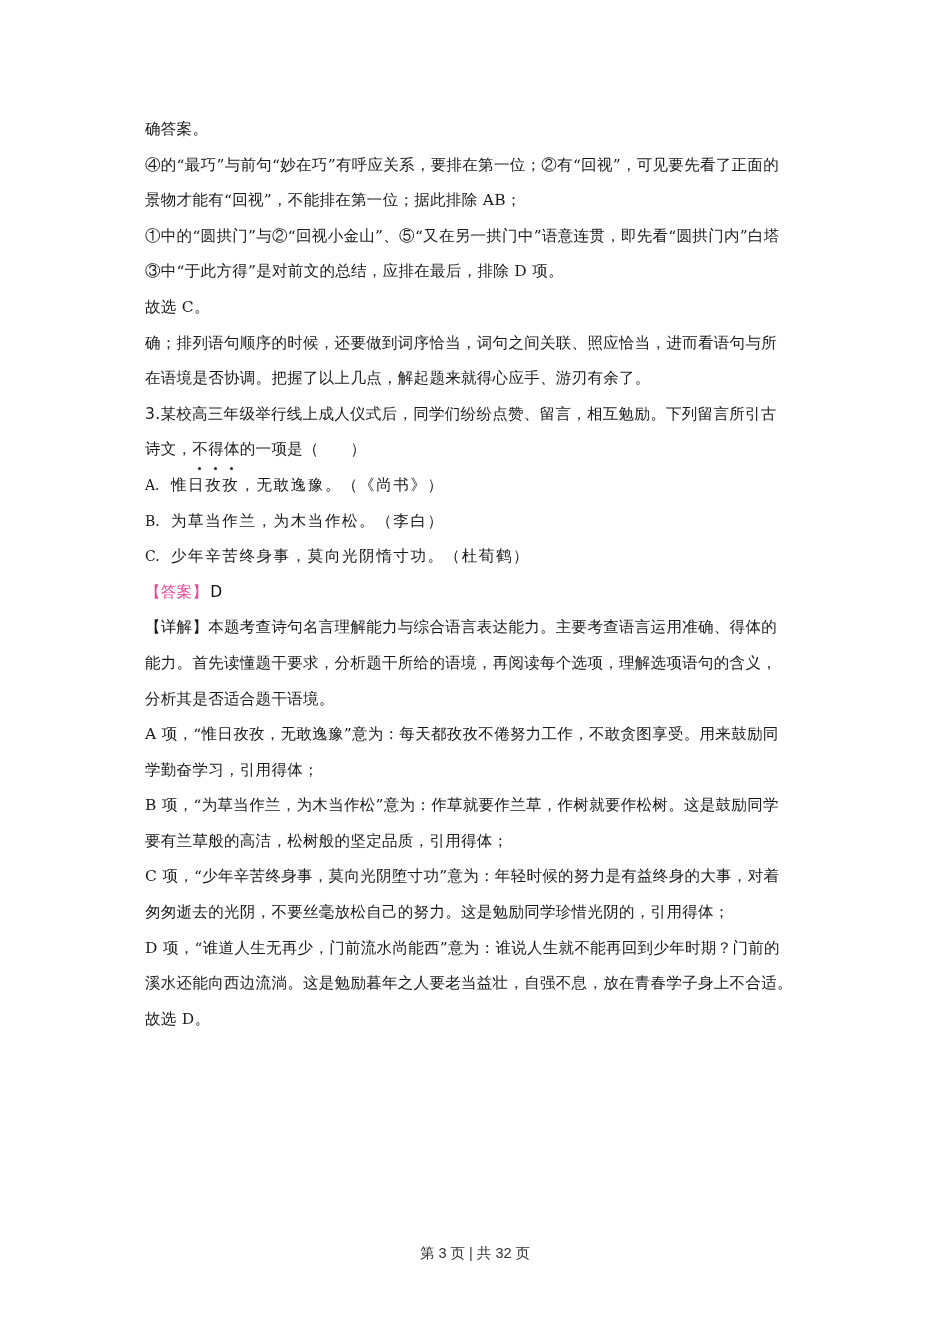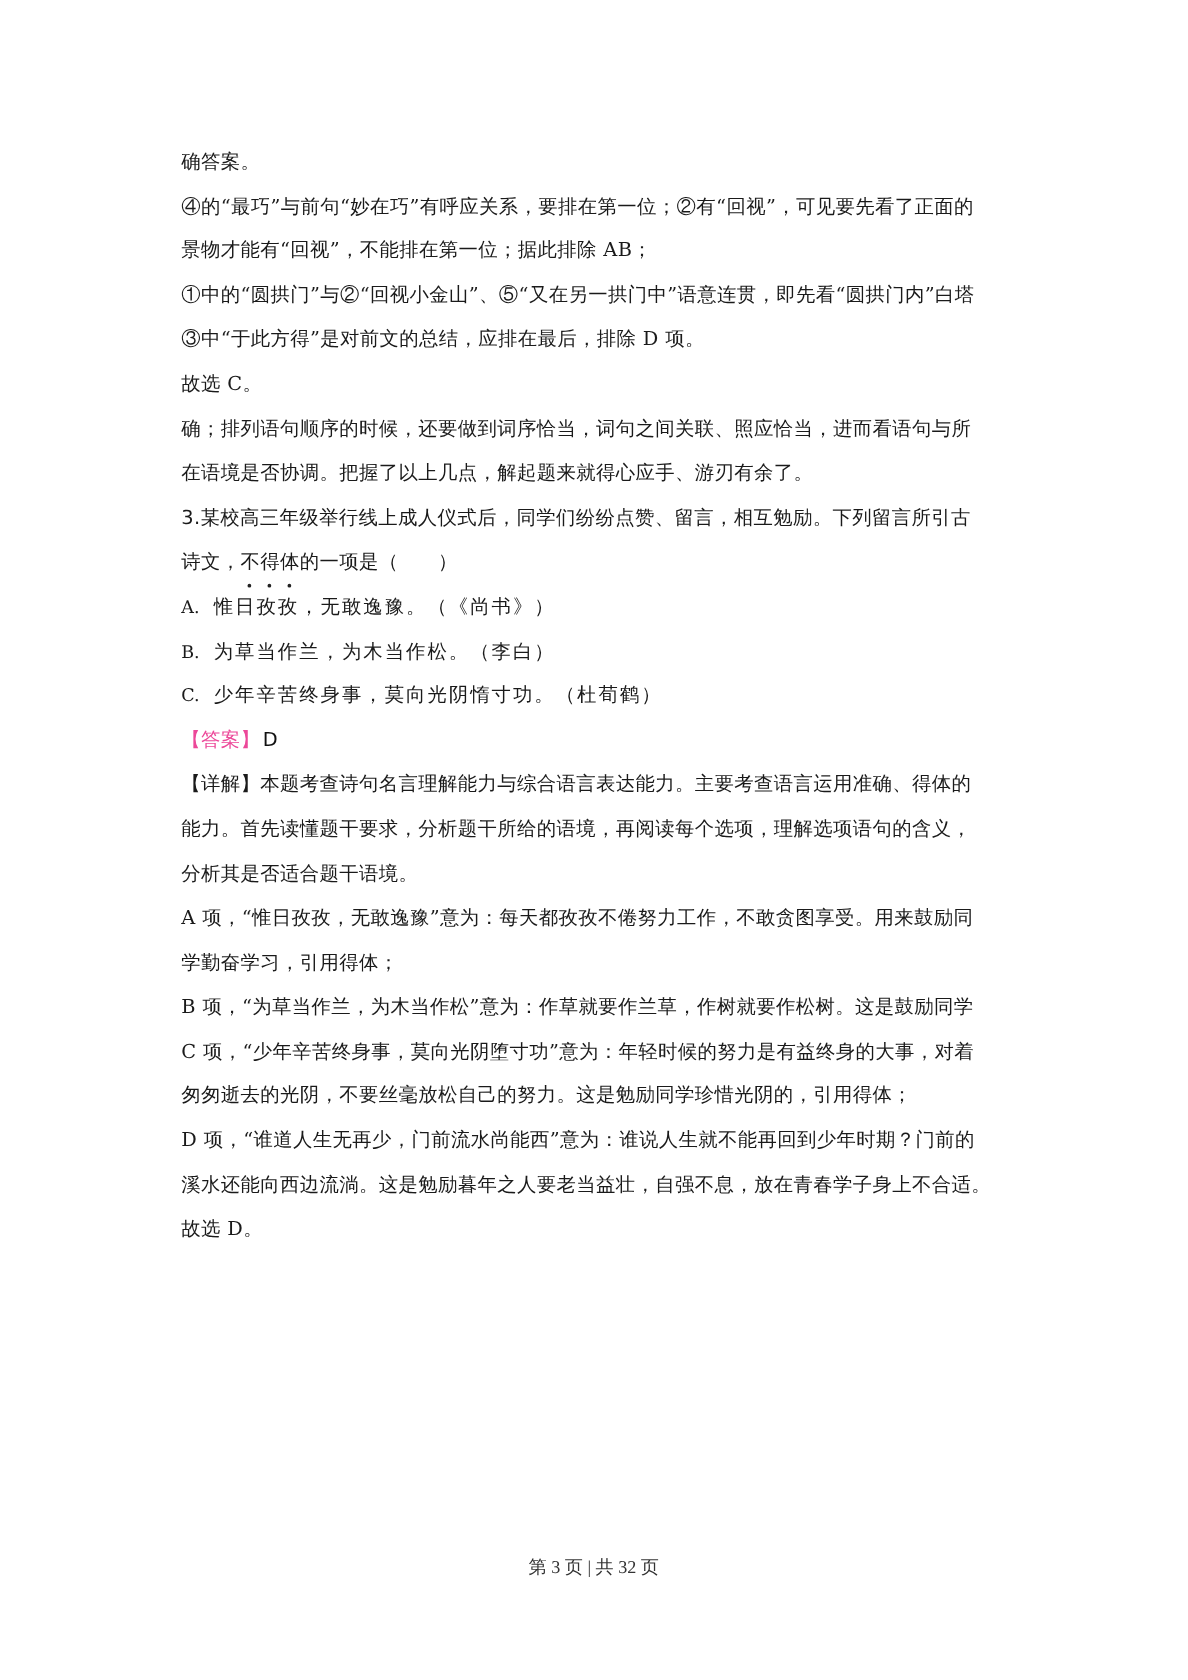--- a/index.html
+++ b/index.html
@@ -67,21 +67,21 @@
     margin-left: 2px;
   }
   .footer {
     position: absolute;
     left: 0;
     width: 950px;
     top: 1244px;
     text-align: center;
     font-size: 14.5px;
     color: #333;
-    font-family: Liberation Serif, serif;
+    font-family: Liberation Sans, sans-serif;
   }
 </style>
 </head>
 <body>
 
 <div class="page">
 
   <div class="line">确答案。</div>
   <div class="line">④的“最巧”与前句“妙在巧”有呼应关系，要排在第一位；②有“回视”，可见要先看了正面的</div>
   <div class="line">景物才能有“回视”，不能排在第一位；据此排除 AB；</div>
@@ -114,20 +114,21 @@
   </div>
 
   <div class="line">
     <span>【详解】</span><span>本题考查诗句名言理解能力与综合语言表达能力。主要考查语言运用准确、得体的</span>
   </div>
   <div class="line">能力。首先读懂题干要求，分析题干所给的语境，再阅读每个选项，理解选项语句的含义，</div>
   <div class="line">分析其是否适合题干语境。</div>
   <div class="line">A 项，“惟日孜孜，无敢逸豫”意为：每天都孜孜不倦努力工作，不敢贪图享受。用来鼓励同</div>
   <div class="line">学勤奋学习，引用得体；</div>
   <div class="line">B 项，“为草当作兰，为木当作松”意为：作草就要作兰草，作树就要作松树。这是鼓励同学</div>
+  <div class="line">要有兰草般的高洁，松树般的坚定品质，引用得体；</div>
   <div class="line">C 项，“少年辛苦终身事，莫向光阴堕寸功”意为：年轻时候的努力是有益终身的大事，对着</div>
   <div class="line">匆匆逝去的光阴，不要丝毫放松自己的努力。这是勉励同学珍惜光阴的，引用得体；</div>
   <div class="line">D 项，“谁道人生无再少，门前流水尚能西”意为：谁说人生就不能再回到少年时期？门前的</div>
   <div class="line">溪水还能向西边流淌。这是勉励暮年之人要老当益壮，自强不息，放在青春学子身上不合适。</div>
   <div class="line">故选 D。</div>
 
 </div>
 
 <div class="footer">第 3 页 | 共 32 页</div>
 

